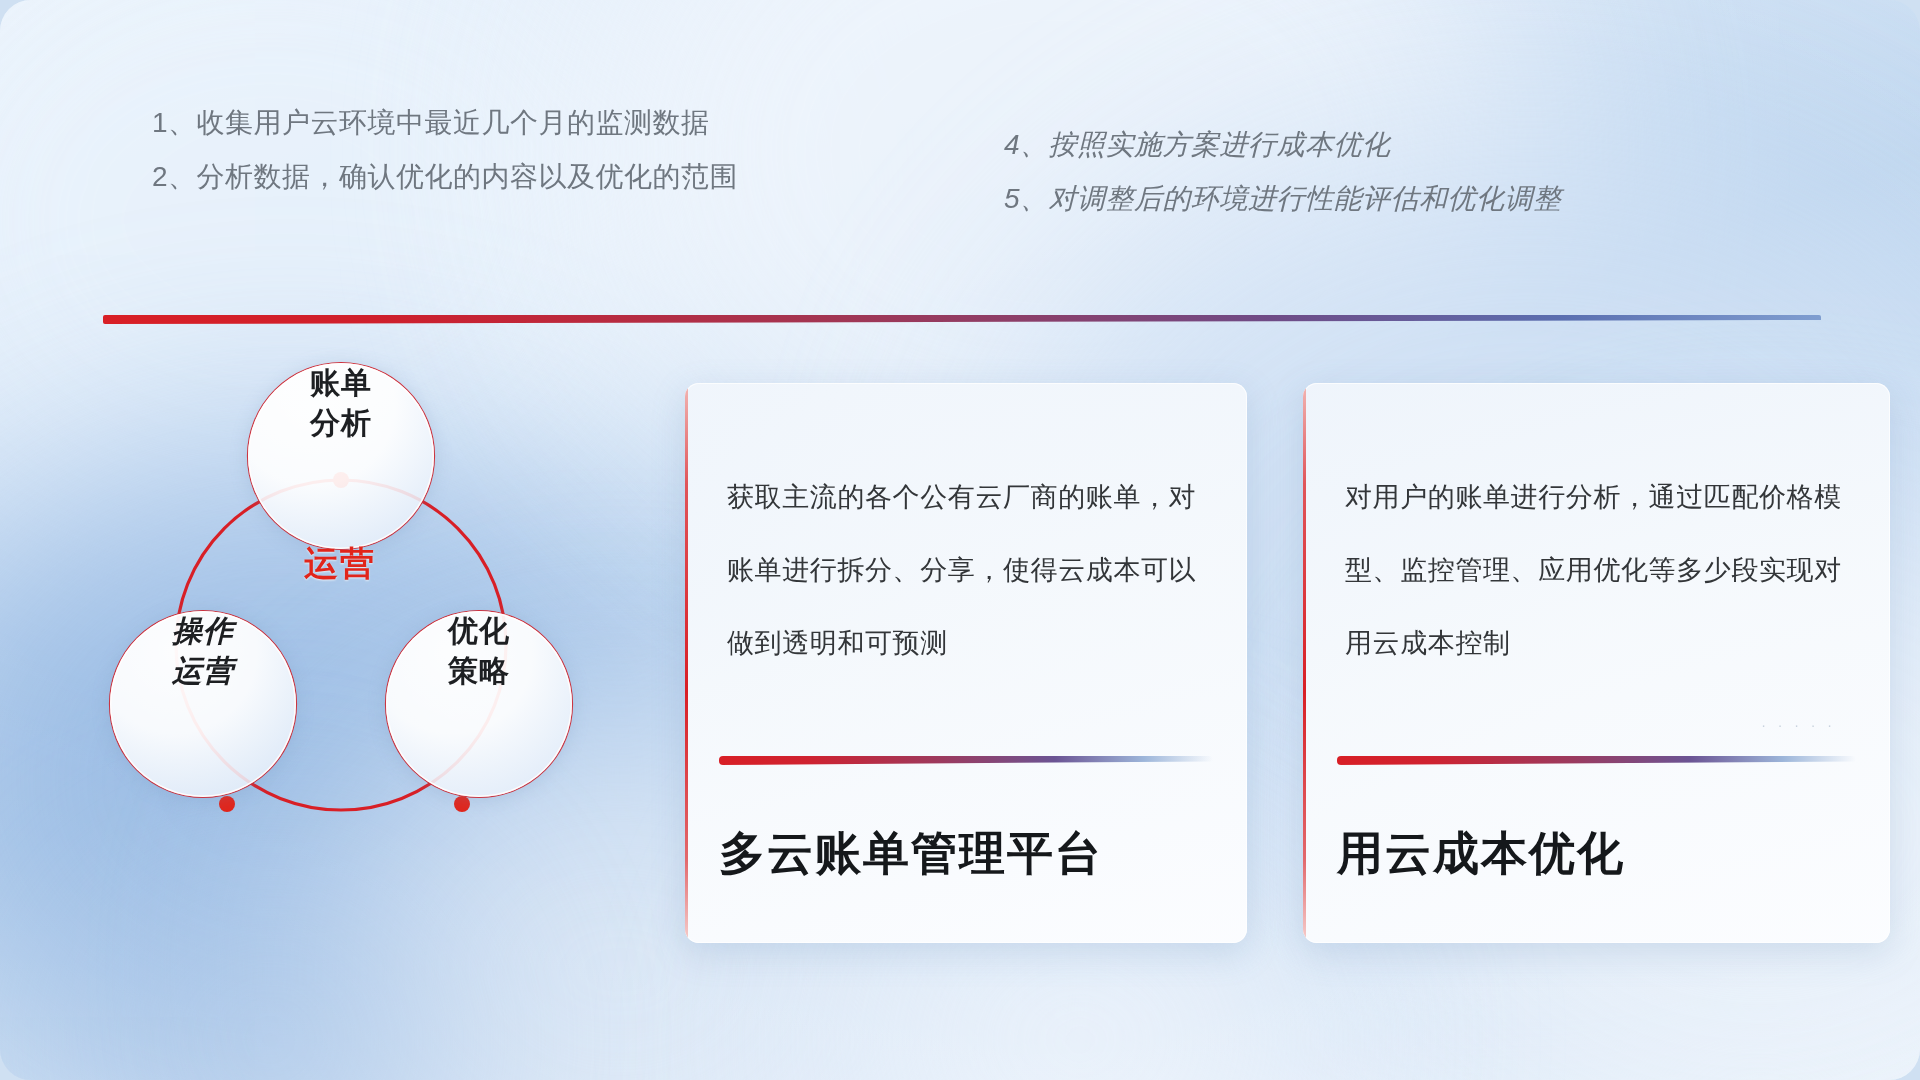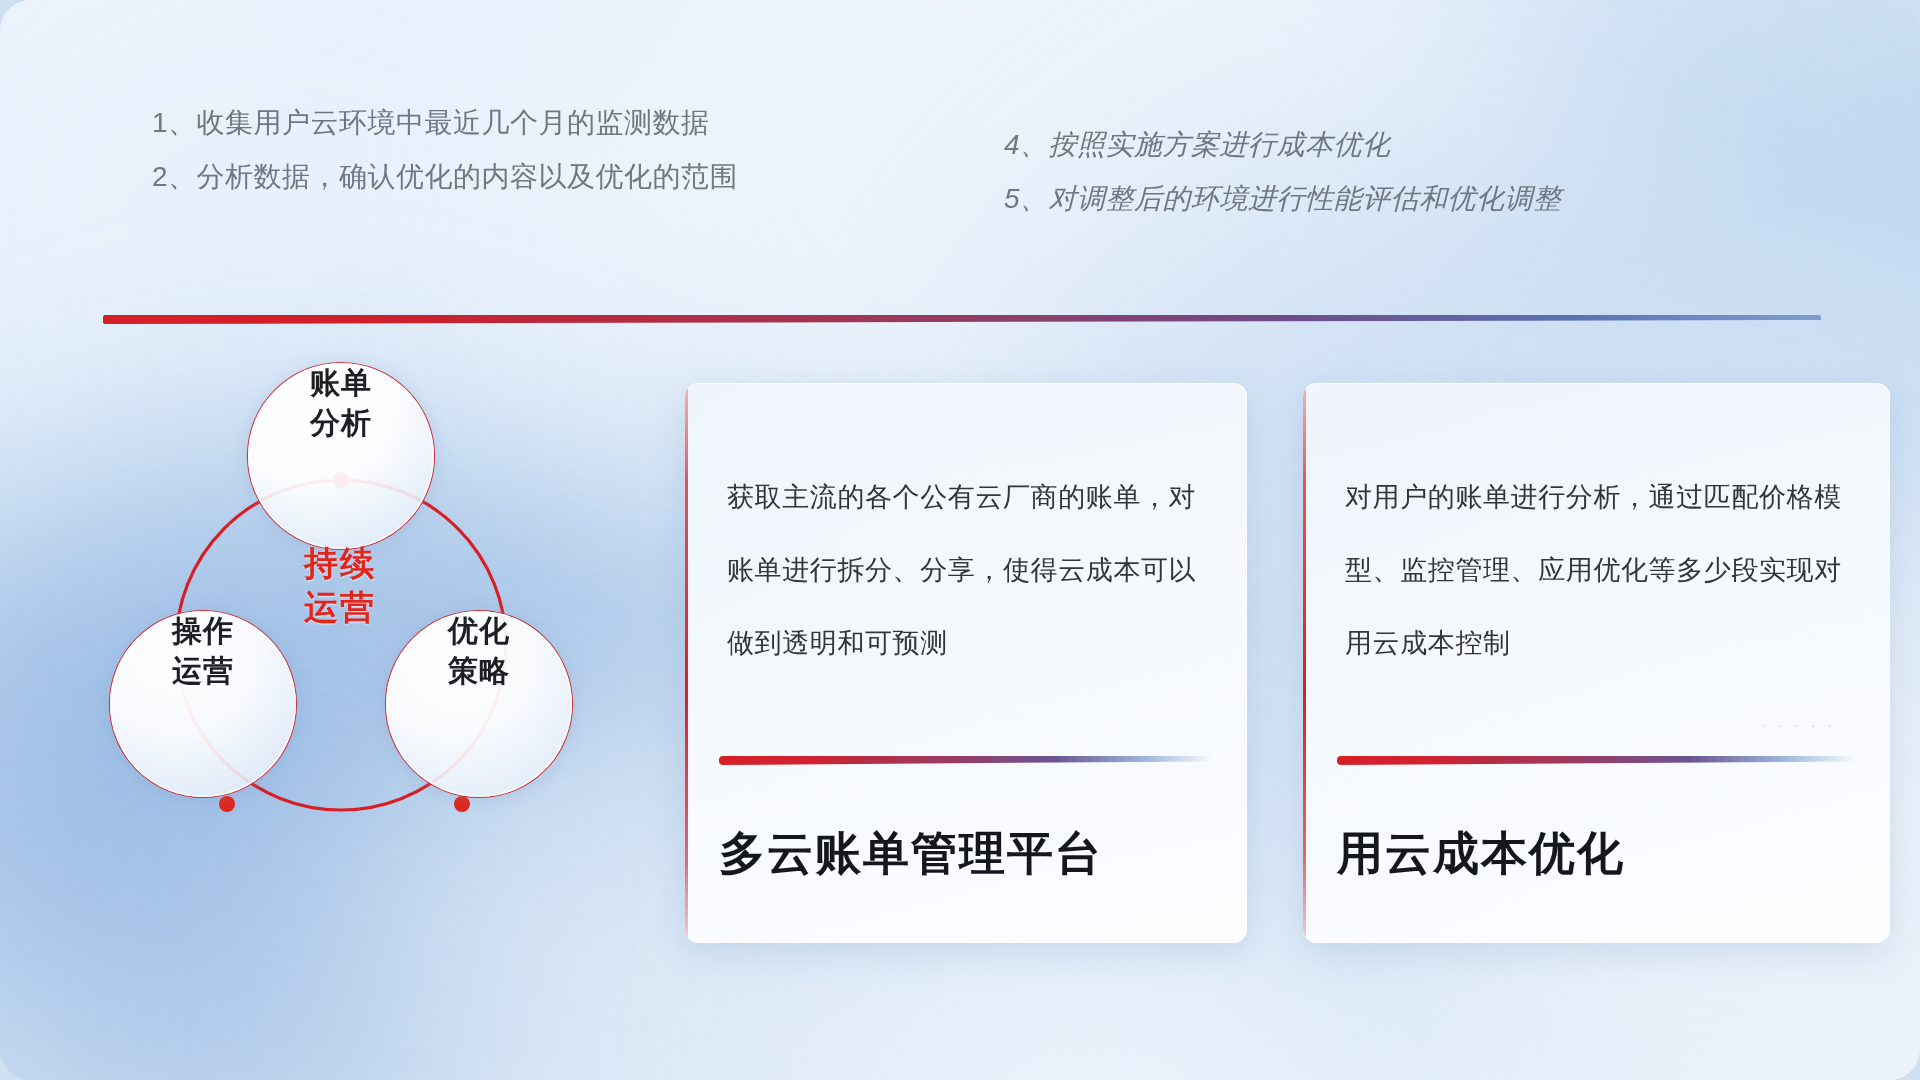--- a/index.html
+++ b/index.html
@@ -52,21 +52,21 @@
     position:absolute;border-radius:50%;
     background:radial-gradient(115% 115% at 35% 22%,rgba(255,255,255,.97) 0%,rgba(255,255,255,.92) 38%,rgba(233,241,251,.86) 72%,rgba(221,233,248,.8) 100%);
     box-shadow:0 2px 18px rgba(120,150,190,.28), inset 0 0 0 1.5px rgba(255,255,255,.9);
     display:flex;align-items:flex-start;justify-content:center;
   }
   .vlabel{
     text-align:center;color:#1d1f22;font-weight:700;font-size:30px;line-height:40px;
     letter-spacing:1px;
   }
   .c-top{width:186px;height:186px;left:152px;top:8px;}
-  .c-bl{width:186px;height:186px;left:14px;top:256px;}
+  .c-bl{width:186px;height:186px;left:14px;top:256px;font-style:italic;}
   .c-br{width:186px;height:186px;left:290px;top:256px;}
   .center-label{
     position:absolute;left:124px;top:186px;width:240px;text-align:center;
     color:#e1251b;font-weight:800;font-size:34px;line-height:44px;letter-spacing:2px;
     text-shadow:0 1px 2px rgba(255,255,255,.7);
   }
 
   
   .card{
     position:absolute;top:383px;width:562px;height:560px;
@@ -154,21 +154,20 @@
     </div>
 
     <div class="vcirc c-br">
       <div class="vlabel">
         <div>优化</div>
         <div>策略</div>
       </div>
     </div>
 
     <div class="center-label">
-      <div>持续</div>
       <div>运营</div>
     </div>
   </div>
 
   <div class="card card-1">
     <div class="card-body">获取主流的各个公有云厂商的账单，对账单进行拆分、分享，使得云成本可以做到透明和可预测</div>
     <div class="card-rule"></div>
     <div class="card-title">多云账单管理平台</div>
   </div>
 

